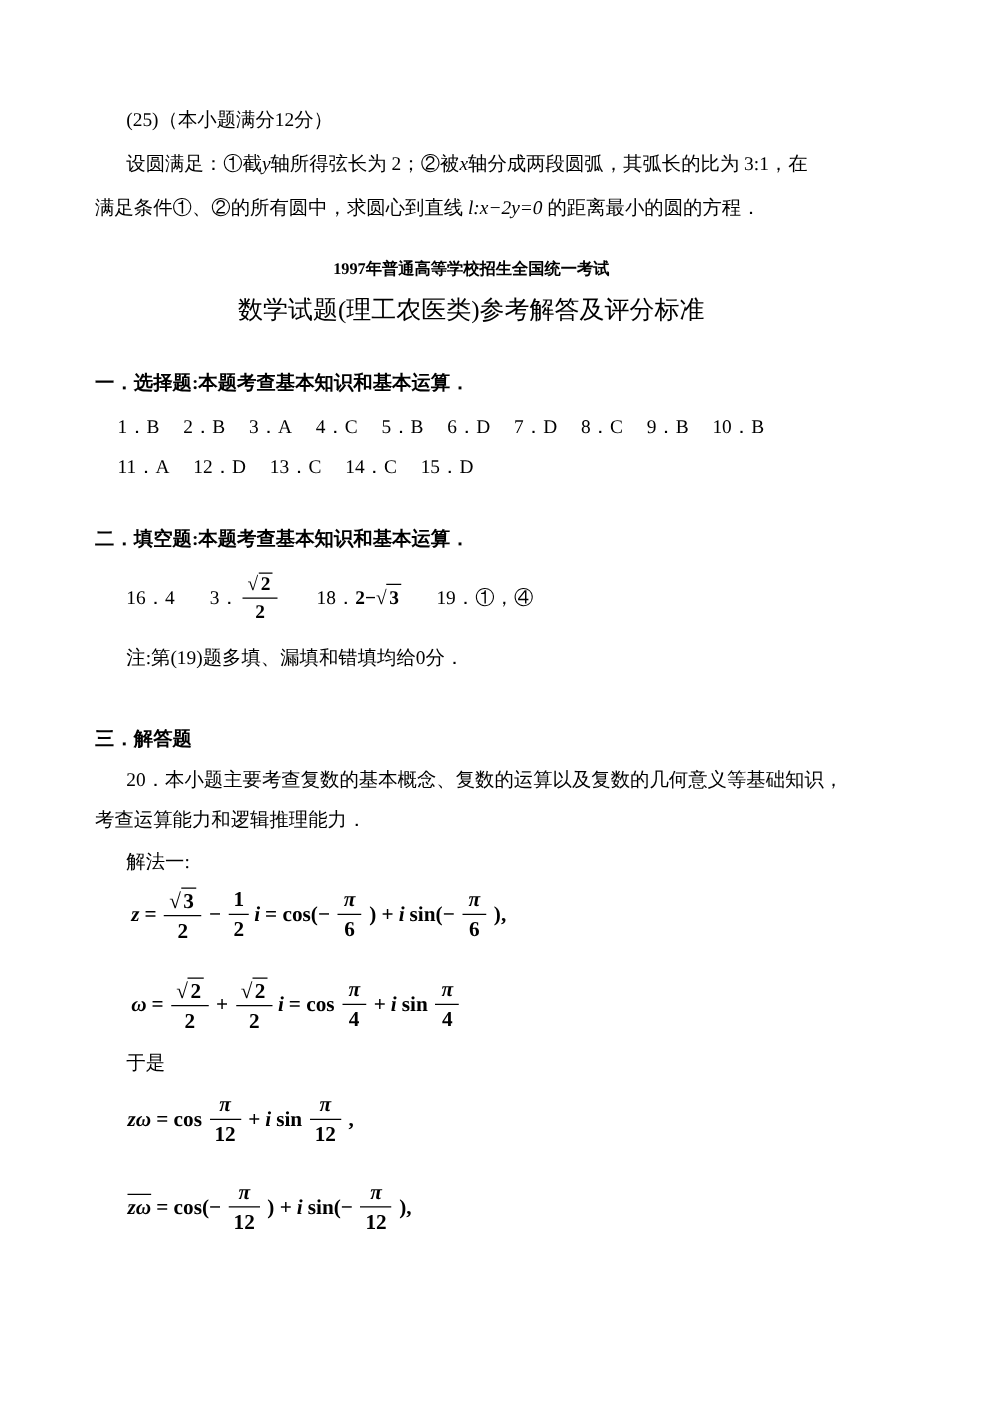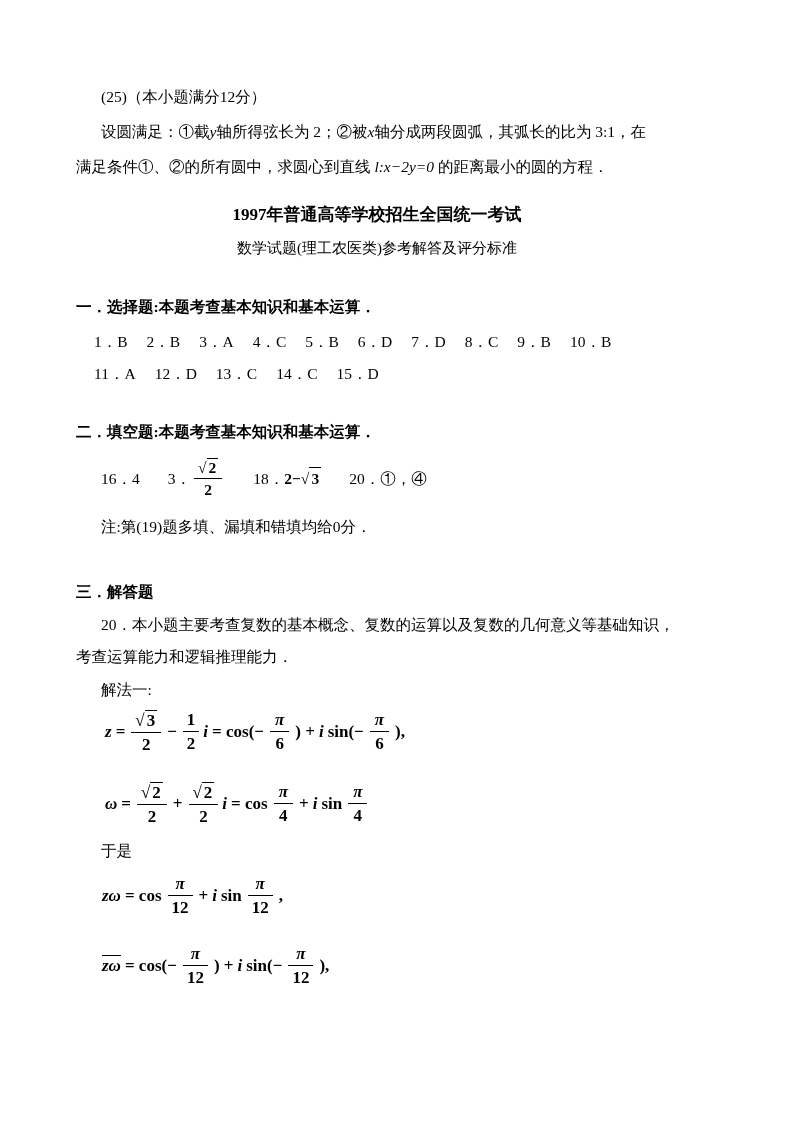--- a/index.html
+++ b/index.html
@@ -4,22 +4,22 @@
 <style>
   html,body{margin:0;padding:0;}
   body{
     width:794px;height:1123px;background:#ffffff;color:#000;
     font-family:"Liberation Serif","DejaVu Serif",serif;
     position:relative;overflow:hidden;
   }
   .page{padding:86px 116px 0 76px;font-size:15.5px;line-height:21px;}
   .indent{margin-left:25px;}
   .center{text-align:center;}
-  .title{font-size:17px;font-weight:bold;margin-top:27px;}
-  .subtitle{font-size:15px;margin-top:13px;}
+  .title{font-size:13px;font-weight:bold;margin-top:27px;}
+  .subtitle{font-size:20px;margin-top:13px;}
   .sech{font-weight:bold;}
   .mt14{margin-top:14px;} .mt13{margin-top:13px;} .mt12{margin-top:12px;}
   .mt11{margin-top:11px;} .mt16{margin-top:16px;} .mt17{margin-top:17px;}
   .mt27{margin-top:27px;} .mt28{margin-top:28px;} .mt37{margin-top:37px;}
   .mt38{margin-top:44px;} .mt10{margin-top:10px;}
 
   .mcrow{display:flex;gap:19px;margin-left:18px;white-space:nowrap;}
   .mcrow .mcitem{display:inline-block;}
 
   .blanksrow{display:flex;align-items:center;gap:28px;margin-left:25px;}
@@ -96,21 +96,21 @@
         <span class="num"><span class="sqrtsign">√</span><span class="rad">2</span></span>
         <span class="den">2</span>
       </span>
     </span>
 
     <span class="blankitem">
       <span>18．</span>
       <span class="imath"><span>2−</span><span class="sqrtsign">√</span><span class="rad">3</span></span>
     </span>
 
-    <span class="blankitem">20．①，④</span>
+    <span class="blankitem">19．①，④</span>
   </div>
 
   <div class="indent mt17">注:第(19)题多填、漏填和错填均给0分．</div>
 
   <div class="sech mt38">三．解答题</div>
 
   <div class="indent mt12">20．本小题主要考查复数的基本概念、复数的运算以及复数的几何意义等基础知识，</div>
   <div class="mt11">考查运算能力和逻辑推理能力．</div>
 
   <div class="indent mt12">解法一:</div>

